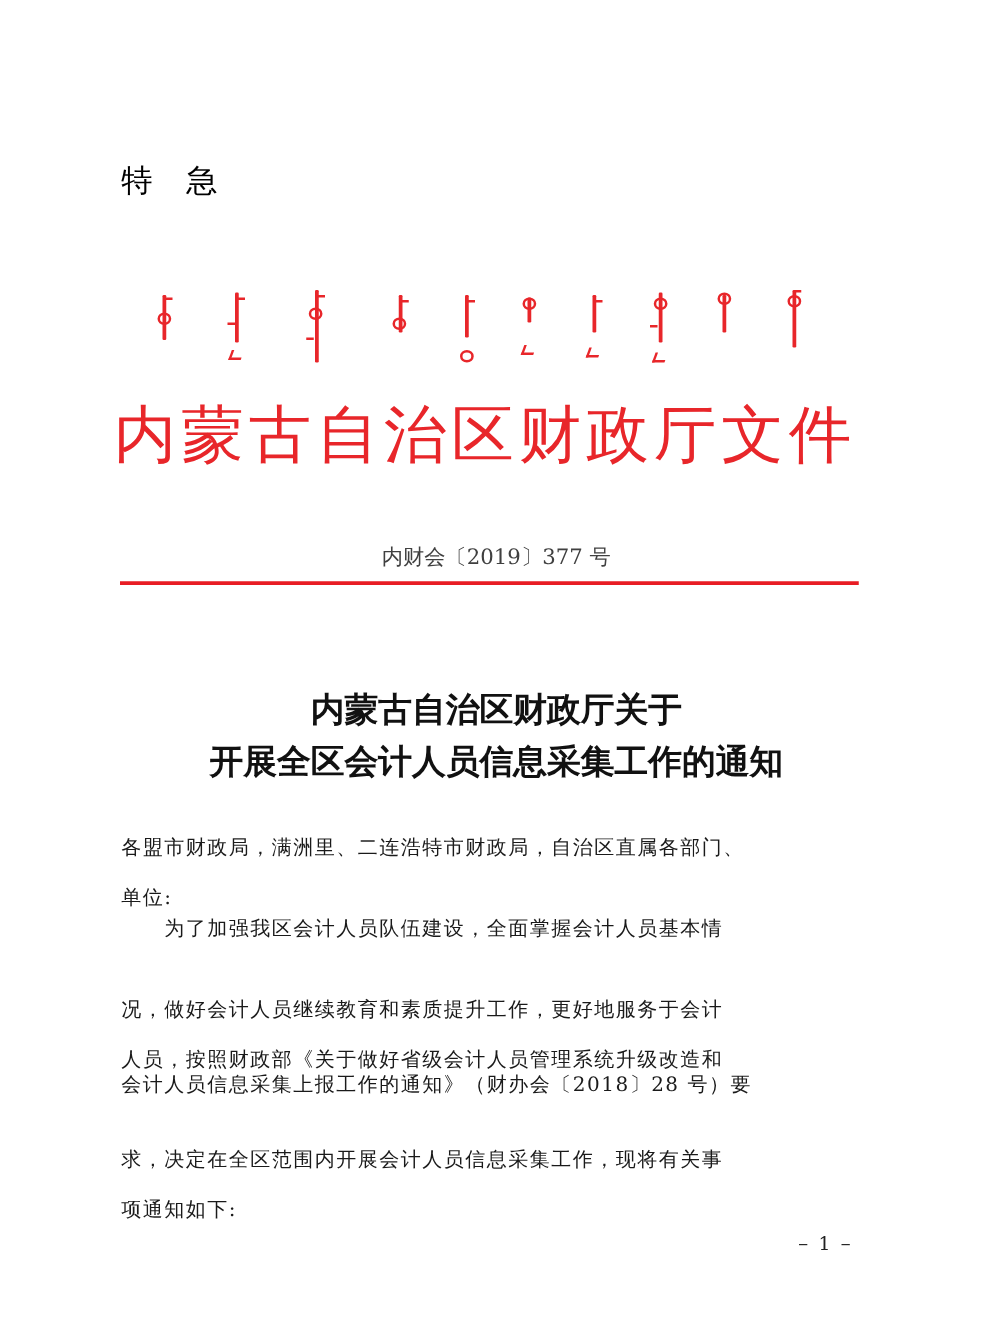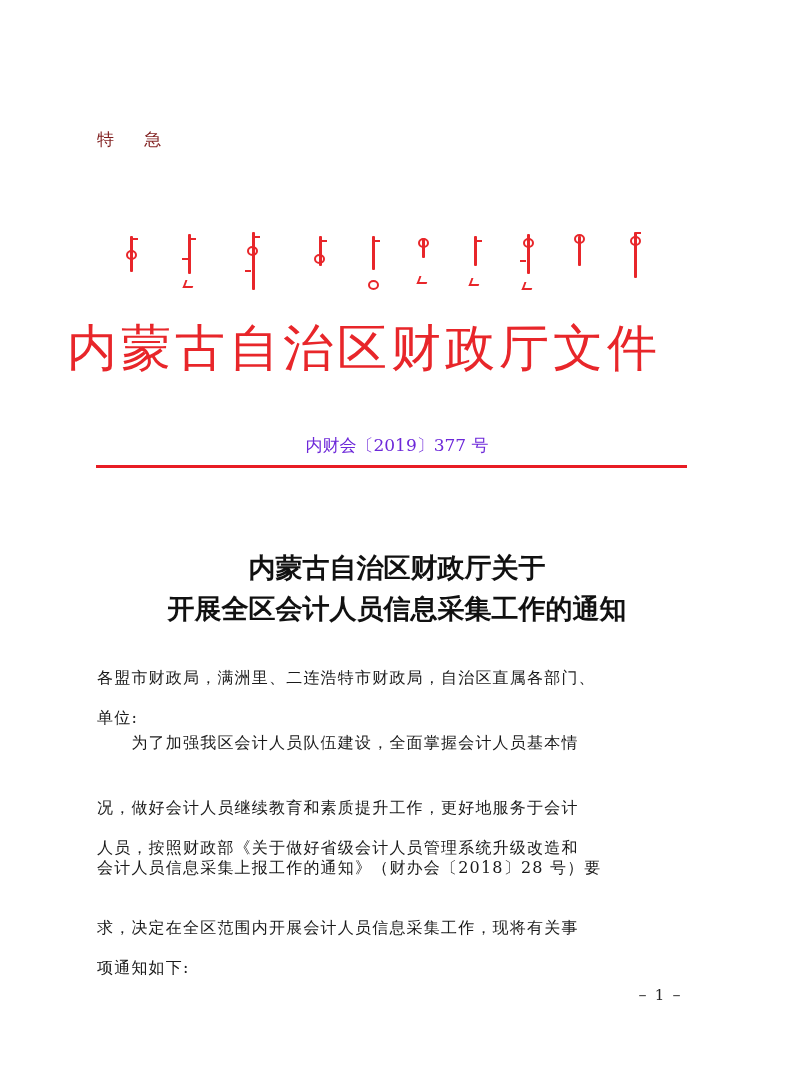--- a/index.html
+++ b/index.html
@@ -1,30 +1,30 @@
 <!DOCTYPE html>
 <html><head>
 <meta charset="utf-8">
 <style>
   html, body { margin: 0; padding: 0; background: #ffffff; }
   body { width: 794px; height: 1075px; position: relative; overflow: hidden;
          font-family: "DejaVu Serif", "Liberation Serif", serif; color: #111; }
   .abs { position: absolute; }
-  .urgent { left: 97px; top: 128px; font-family: Liberation Mono, monospace;
-            font-size: 17px; letter-spacing: 10px; color: #7f1d1d; }
+  .urgent { left: 97px; top: 128px; font-family: Liberation Sans, sans-serif;
+            font-size: 25px; letter-spacing: 10px; color: #000000; }
   .mongol-row { left: 100px; top: 222px; width: 600px; height: 80px; }
   .mcol { position: absolute; top: 0; width: 10px; }
   .stem { position: absolute; left: 4px; width: 3px; background: #e8262a; border-radius: 1px; }
   .tick { position: absolute; height: 2px; background: #e8262a; }
   .loop { position: absolute; width: 7px; height: 6px; border: 2px solid #e8262a; border-radius: 50%; }
   .hook { position: absolute; width: 8px; height: 6px; border-bottom: 2px solid #e8262a; border-left: 2px solid #e8262a; transform: skewX(-20deg); }
   .banner { left: 0; width: 728px; top: 316px; text-align: center; color: #e8262a;
             font-family: "DejaVu Serif", "Liberation Serif", serif; font-size: 50px; letter-spacing: 4px;
-            line-height: 64px; font-weight: normal; }
-  .docno { left: 0; width: 794px; top: 434px; text-align: center; font-size: 17px; color: #6d28d9;
+            line-height: 64px; font-weight: normal; padding-left: 24px; }
+  .docno { left: 0; width: 794px; top: 434px; text-align: center; font-size: 17px; color: #404040;
            font-family: "DejaVu Serif", "Liberation Serif", serif; }
   .redline { left: 96px; top: 465px; width: 591px; height: 3px; background: #e81c24; }
   .title { left: 0; width: 794px; text-align: center; font-weight: bold; font-size: 27px; color: #111;
            font-family: Liberation Sans, sans-serif; }
   .t1 { top: 550px; }
   .t2 { top: 591px; }
   .body-line { left: 97px; font-size: 16px; color: #1a1a1a; white-space: nowrap;
                font-family: "DejaVu Serif", "Liberation Serif", serif; letter-spacing: 1.2px; }
   .pageno { left: 635px; top: 986px; font-size: 15px; color: #222; }
 </style>

